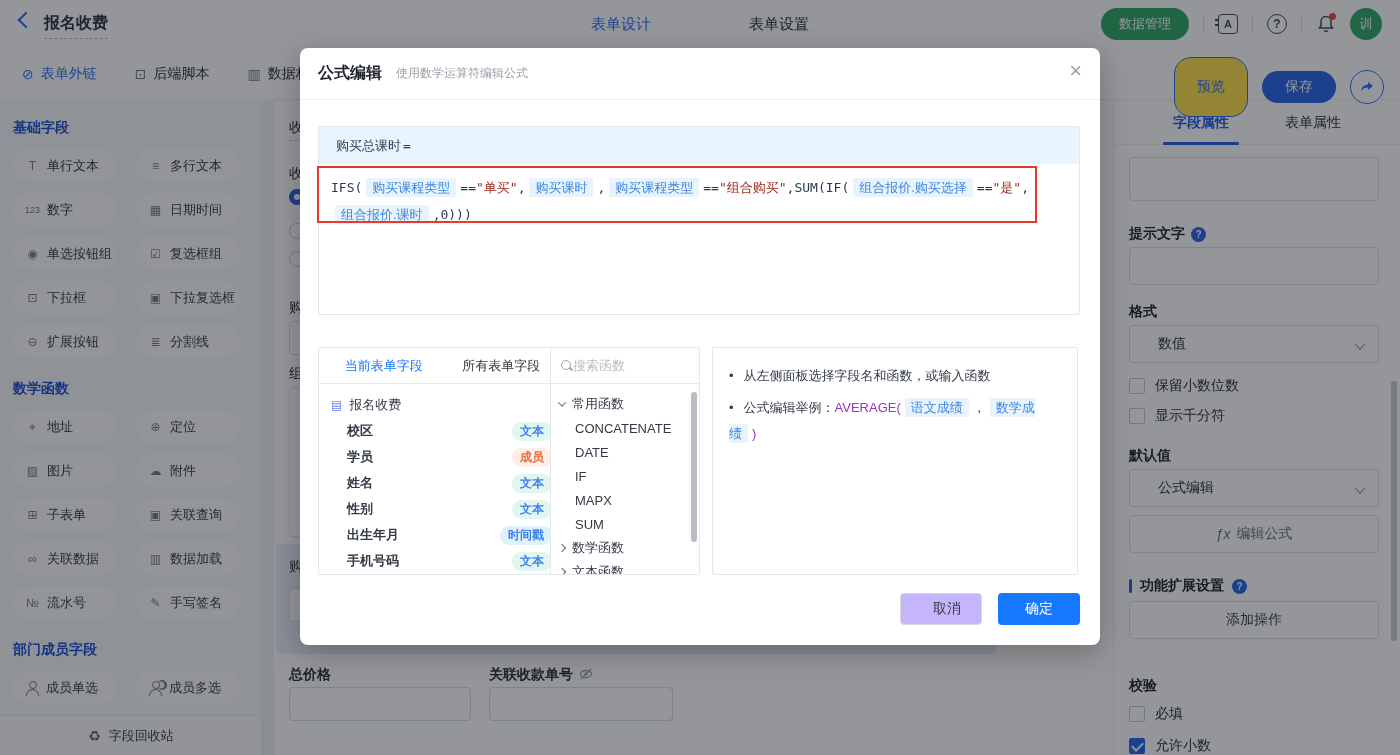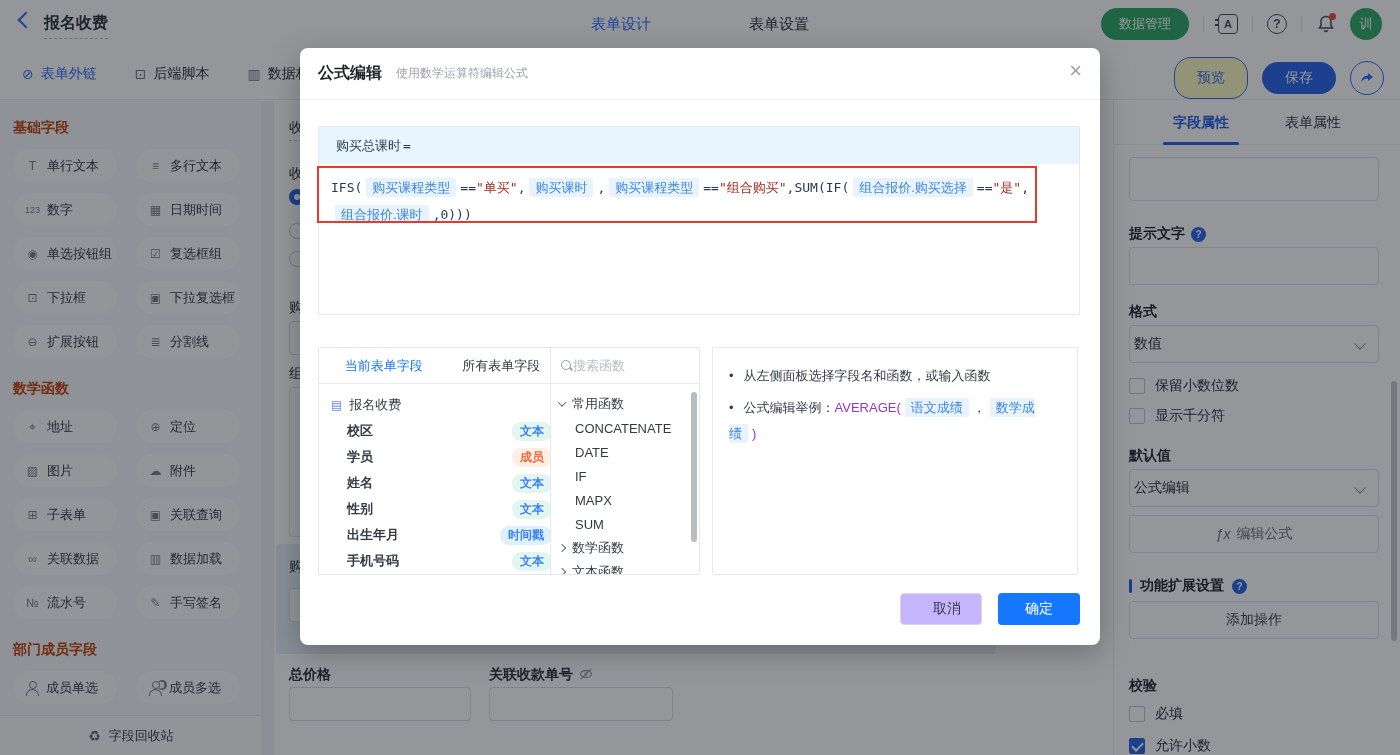--- a/index.html
+++ b/index.html
@@ -26,28 +26,28 @@
   .bell-dot { position:absolute; right:0; top:-1px; width:7px; height:7px; border-radius:50%; background:#f5483b; }
   .avatar { width:32px; height:32px; border-radius:50%; background:#2fa86a; color:#fff; font-size:13px; display:flex; align-items:center; justify-content:center; cursor:pointer; }
 
   
   .toolbar { position:absolute; left:0; top:48px; width:1400px; height:52px; background:#fff; border-bottom:1px solid #ebedf0; z-index:1; }
   .ltabs { position:absolute; left:22px; top:0; height:52px; display:flex; gap:38px; align-items:center; }
   .ltab { display:flex; align-items:center; gap:7px; font-size:14px; color:#2b3036; cursor:pointer; }
   .ltab .lticon { font-size:14px; color:#6b7280; }
   .ltab.active, .ltab.active .lticon { color:#2f6bff; }
   .toolbar-right { position:absolute; right:16px; top:9px; display:flex; gap:14px; align-items:center; }
-  .btn-preview { border:1px solid #2f6bff; color:#2f6bff; background:#fef9c3; font-size:14px; padding:11px 22px; border-radius:17px; cursor:pointer; }
+  .btn-preview { border:1px solid #2f6bff; color:#2f6bff; background:#fde047; font-size:14px; padding:20px 22px; border-radius:17px; cursor:pointer; }
   .btn-save { background:#2563eb; color:#fff; font-size:14px; padding:7px 23px; border-radius:17px; cursor:pointer; }
   .btn-share { width:34px; height:34px; border:1px solid #2f6bff; border-radius:50%; display:flex; align-items:center; justify-content:center; cursor:pointer; background:#fff; }
 
   
   .sidebar { position:absolute; left:0; top:101px; width:262px; bottom:0; background:#f6f7f9; border-right:1px solid #ebedf0; overflow:hidden; }
   .sec { padding:18px 0 4px 13px; }
-  .sec-title { font-size:14px; font-weight:bold; color:#c2410c; margin-bottom:12px; }
+  .sec-title { font-size:14px; font-weight:bold; color:#1d4ed8; margin-bottom:12px; }
   .grid { display:grid; grid-template-columns:104px 104px; column-gap:19px; row-gap:11px; }
   .pill { height:33px; border-radius:17px; background:#fdfdfe; display:flex; align-items:center; padding-left:12px; gap:7px; cursor:pointer; }
   .pill .pic { font-size:12px; color:#757d87; width:15px; text-align:center; flex:0 0 auto; }
   .pill .plabel { font-size:13px; color:#333a45; white-space:nowrap; }
   .icon-person { position:relative; width:14px; height:14px; flex:0 0 auto; }
   .icon-person::before { content:""; position:absolute; left:4px; top:0; width:6px; height:6px; border:1.4px solid #757d87; border-radius:50%; }
   .icon-person::after { content:""; position:absolute; left:1px; top:8px; width:11px; height:6px; border:1.4px solid #757d87; border-bottom:none; border-radius:7px 7px 0 0; }
   .icon-people::before { box-shadow:5px 0 0 -0.5px #f6f7f9, 6px 0 0 0.9px #757d87; }
   .recycle-bar { position:absolute; left:0; bottom:0; width:262px; height:40px; background:#fbfcfd; border-top:1px solid #e8eaed; display:flex; align-items:center; justify-content:center; gap:8px; font-size:13px; color:#3a4148; cursor:pointer; }
   .recycle-ic { font-size:14px; color:#5a6169; }
@@ -67,21 +67,21 @@
   
   .props { position:absolute; right:0; top:101px; width:287px; bottom:0; background:#fff; border-left:1px solid #ebedf0; }
   .ptabs { position:absolute; left:0; top:0; width:100%; height:44px; display:flex; justify-content:center; gap:56px; align-items:center; border-bottom:1px solid #f0f0f0; }
   .ptab { font-size:14px; color:#2b3036; position:relative; height:44px; display:flex; align-items:center; cursor:pointer; }
   .ptab.active { color:#1e5eea; font-weight:bold; }
   .ptab.active::after { content:""; position:absolute; left:50%; transform:translateX(-50%); bottom:0; width:76px; height:3px; border-radius:2px; background:#1e5eea; }
   .pbody { position:absolute; left:15px; top:44px; width:250px; bottom:0; }
   .pbox { position:absolute; left:0; width:250px; background:#fff; border:1px solid #dcdfe3; border-radius:4px; }
   .plabel2 { position:absolute; left:0; font-size:14px; font-weight:bold; color:#1f2329; display:flex; align-items:center; gap:6px; }
   .qicon { width:15px; height:15px; border-radius:50%; background:#2563eb; color:#fff; font-size:10px; font-weight:bold; display:flex; align-items:center; justify-content:center; }
-  .pselect { position:absolute; left:0; width:250px; height:38px; border:1px solid #dcdfe3; border-radius:4px; display:flex; align-items:center; padding:0 4px; font-size:14px; color:#2b3036; cursor:pointer; }
+  .pselect { position:absolute; left:0; width:250px; height:38px; border:1px solid #dcdfe3; border-radius:4px; display:flex; align-items:center; padding:0 28px; font-size:14px; color:#2b3036; cursor:pointer; }
   .chev { position:absolute; right:14px; top:14px; width:8px; height:8px; border-right:1.6px solid #8a919b; border-bottom:1.6px solid #8a919b; transform:rotate(45deg); }
   .cbrow { position:absolute; left:0; display:flex; align-items:center; gap:10px; font-size:14px; color:#2b3036; cursor:pointer; }
   .cb { width:16px; height:16px; border:1px solid #c2c7cf; border-radius:2px; background:#fff; position:relative; flex:0 0 auto; }
   .cb.checked { background:#2563eb; border-color:#2563eb; }
   .cb.checked::after { content:""; position:absolute; left:4px; top:1px; width:5px; height:9px; border-right:2px solid #fff; border-bottom:2px solid #fff; transform:rotate(45deg); }
   .pbtn { position:absolute; left:0; width:250px; height:38px; border:1px solid #dcdfe3; border-radius:4px; background:#fff; display:flex; align-items:center; justify-content:center; gap:6px; font-size:14px; color:#3c434c; cursor:pointer; }
   .exthead { position:absolute; left:0; display:flex; align-items:center; gap:8px; font-size:14px; font-weight:bold; color:#1f2329; }
   .exthead::before { content:""; width:3px; height:14px; background:#1e5eea; border-radius:2px; }
   .pscroll { position:absolute; right:3px; top:280px; width:6px; height:260px; border-radius:3px; background:#c9ccd1; }
 

